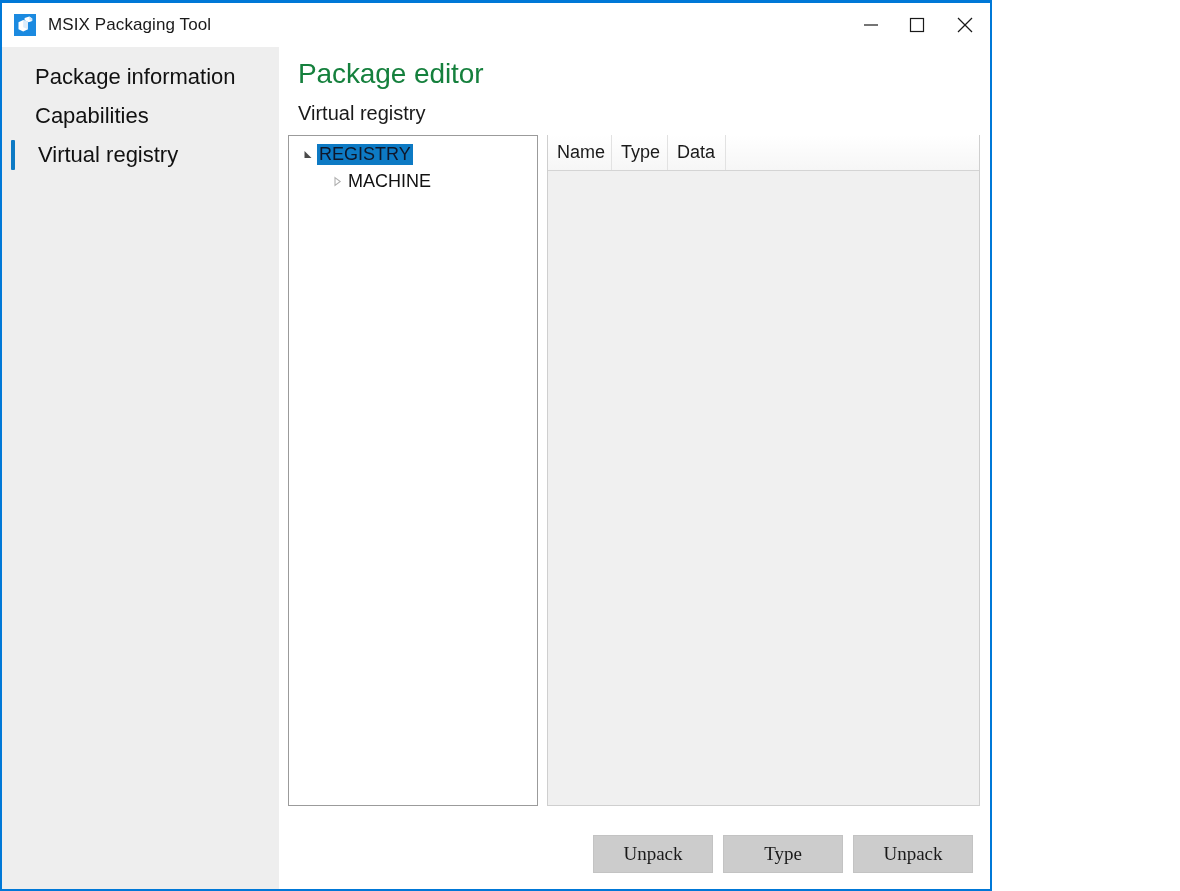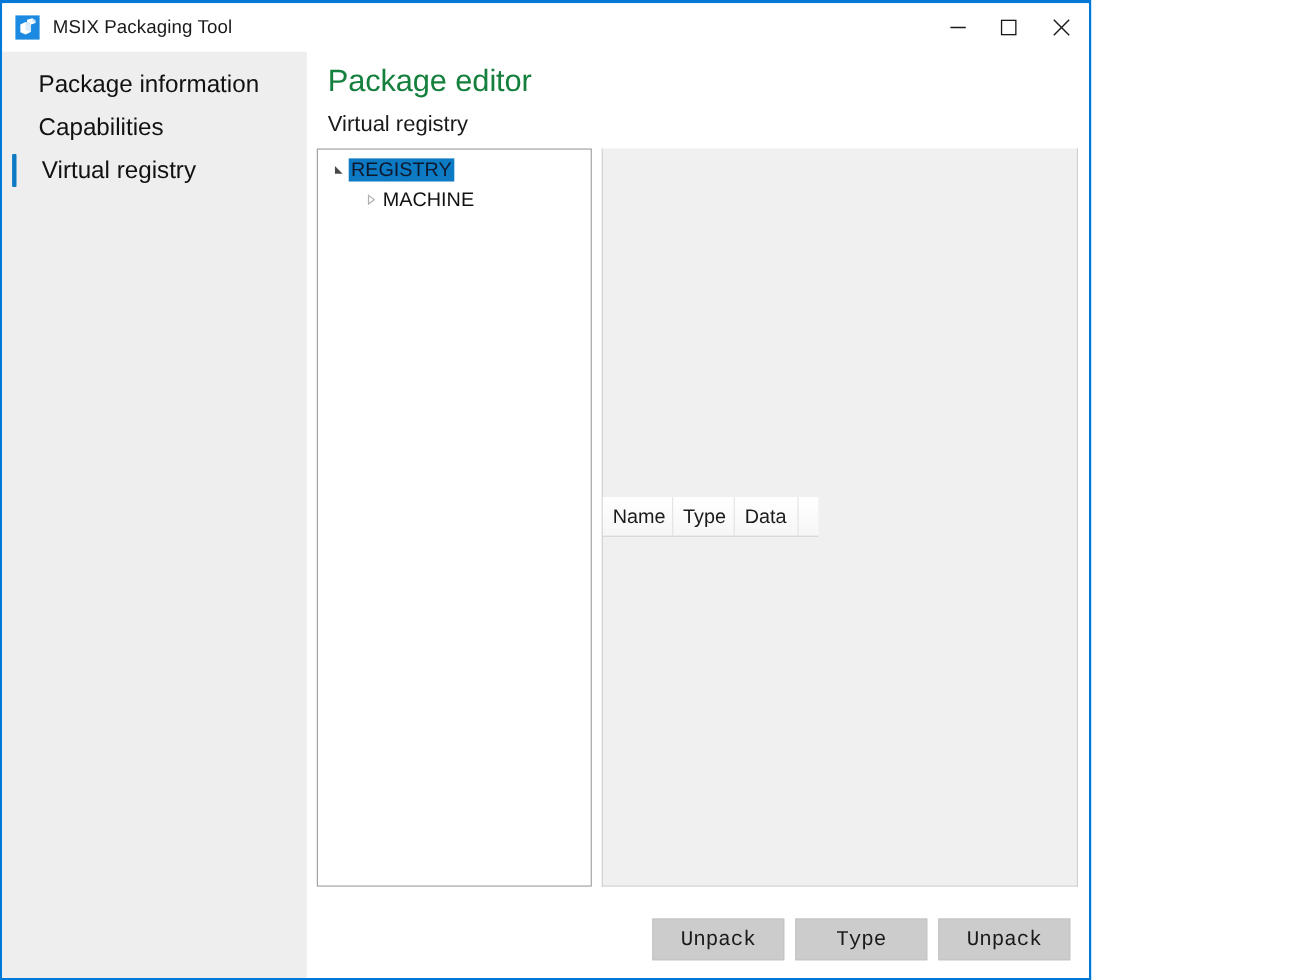--- a/index.html
+++ b/index.html
@@ -167,23 +167,22 @@
 
   
   .list-panel {
     flex: 1 1 auto;
     margin-left: 9px;
     margin-bottom: 13px;
     background: #f0f0f0;
     border: 1px solid #cfcfcf;
     border-top: none;
     display: flex;
-    flex-direction: row;
+    flex-direction: column;
     min-width: 0;
-    align-items: center;
   }
   .list-header {
     height: 36px;
     flex: 0 0 36px;
     display: flex;
     align-items: stretch;
     background: linear-gradient(#ffffff, #f6f6f6);
     border-bottom: 1px solid #d4d4d4;
   }
   .col-head {
@@ -208,21 +207,21 @@
     justify-content: flex-end;
     padding-right: 17px;
     gap: 10px;
   }
   .btn {
     width: 120px;
     height: 38px;
     background: #cccccc;
     border: 1px solid #c3c3c3;
     font-size: 19px;
-    font-family: Liberation Mono, monospace;
+    font-family: Liberation Serif, serif;
     color: #1a1a1a;
     display: flex;
     align-items: center;
     justify-content: center;
   }
 </style>
 </head>
 <body>
 
 <div class="window">

